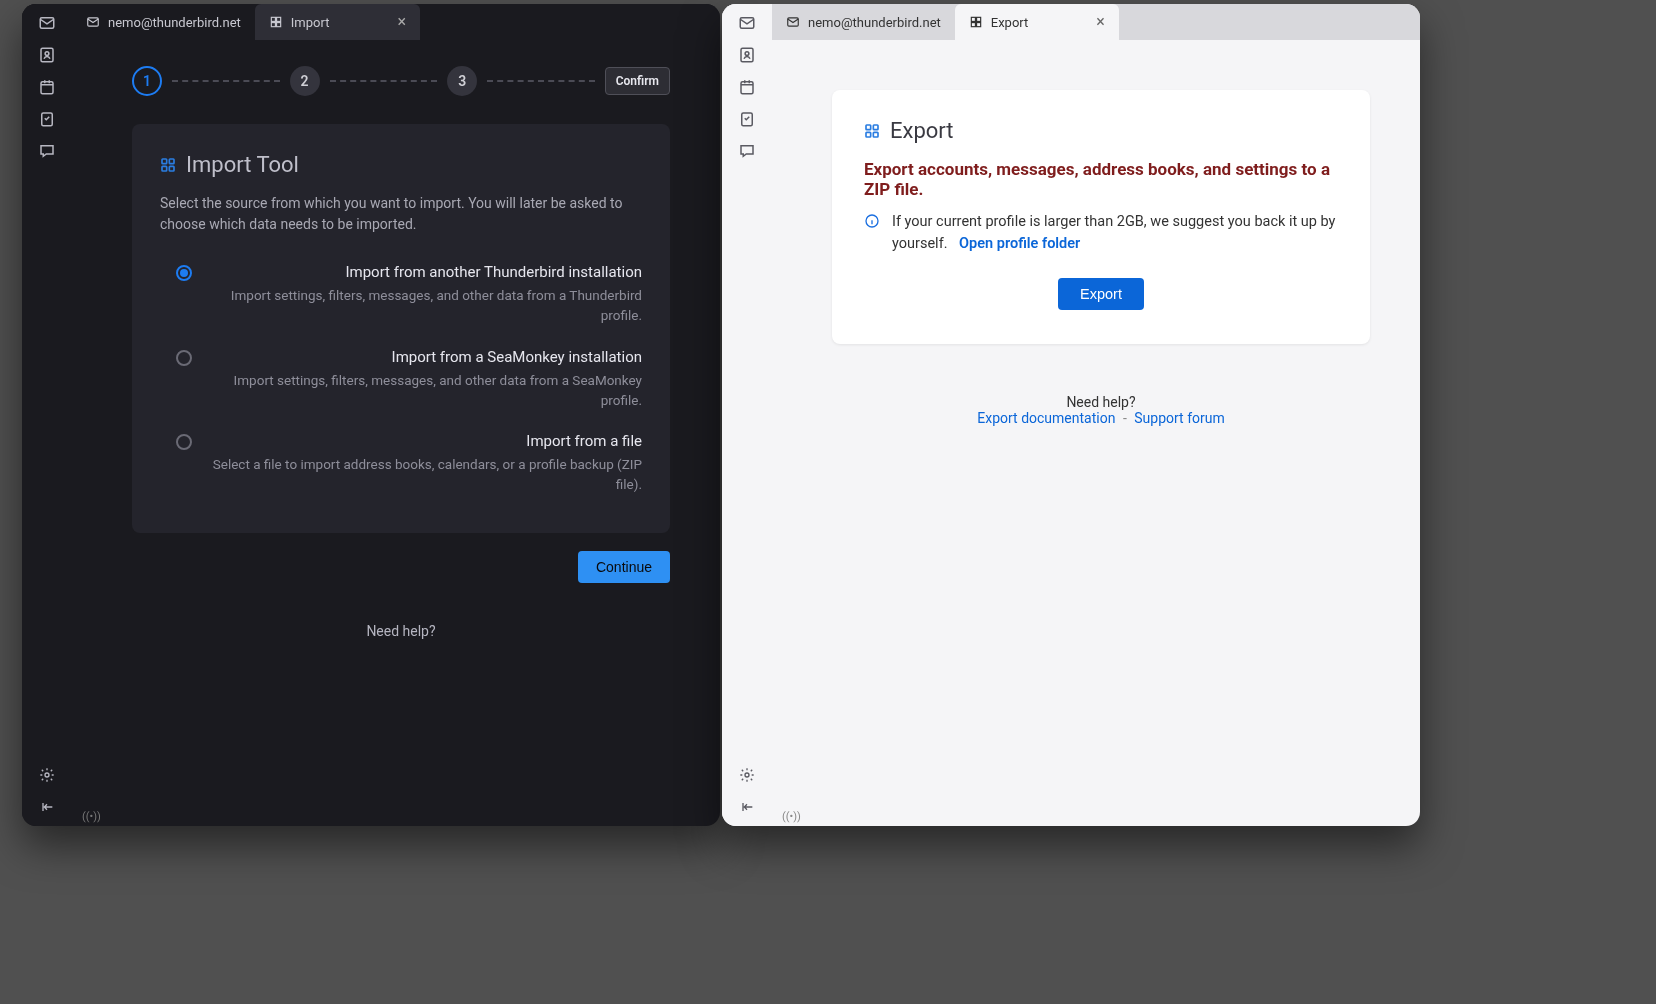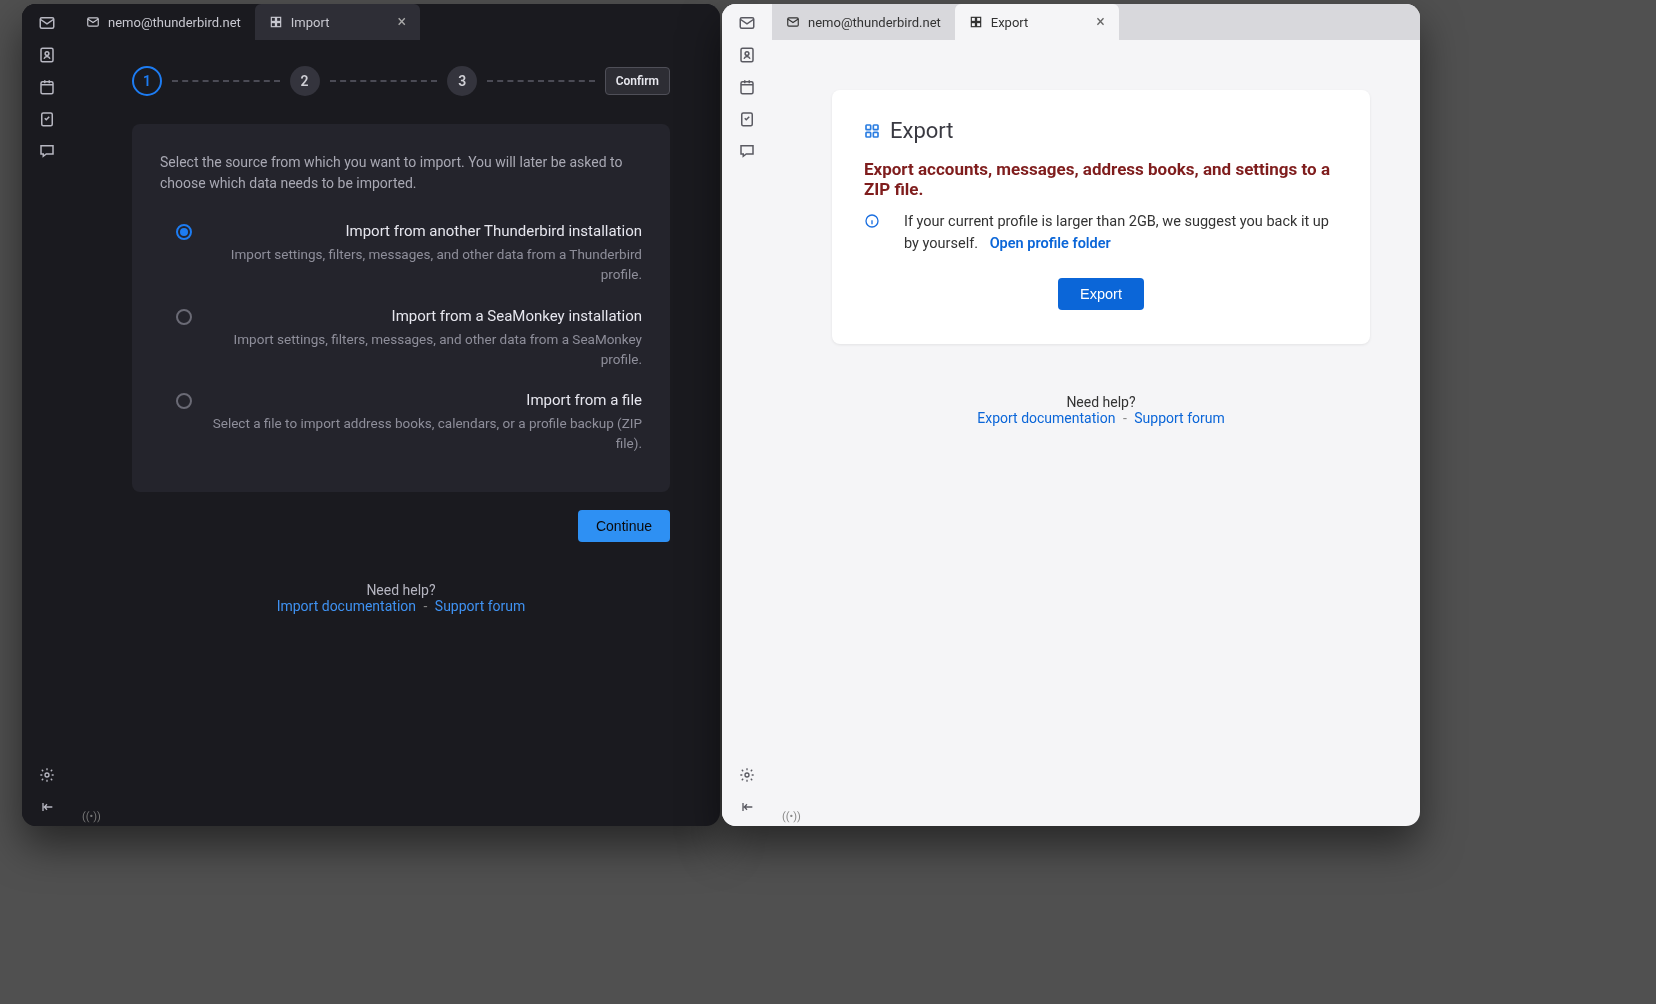--- a/index.html
+++ b/index.html
@@ -56,21 +56,21 @@
   .light .tab.active { background:#f5f5f7; border-top-left-radius:6px; border-top-right-radius:6px;}
   .light .tab .close { margin-left:60px; color:#666; font-size:16px; line-height:1;}
   .light .sidebar { position:absolute; left:0; top:0; bottom:0; width:50px; background:#f5f5f7; display:flex; flex-direction:column; align-items:center; padding-top:10px; gap:14px;}
   .light .sidebar .sicn { width:18px; height:18px; color:#5a5a62; display:flex; align-items:center; justify-content:center;}
   .light .sidebar .bottom { margin-top:auto; margin-bottom:10px; display:flex; flex-direction:column; gap:14px; align-items:center;}
   .light .content { position:absolute; left:50px; right:0; top:36px; bottom:20px; overflow:auto; padding:50px 50px 20px 60px;}
 
   .card-light { background:#fff; border-radius:8px; padding:28px 32px 34px 32px; box-shadow:0 1px 3px rgba(0,0,0,.08);}
   .light .cardtitle { color:#3a3a42;}
   .light .cardsub { color:#7f1d1d; font-weight:700; font-size:17px;}
-  .notice { display:flex; gap:24px; font-size:14.5px; color:#333; line-height:1.55; margin-top:12px;}
+  .notice { display:flex; gap:12px; font-size:14.5px; color:#333; line-height:1.55; margin-top:12px;}
   .notice .infoicon { width:16px; height:16px; color:#1b6fe0; flex-shrink:0; margin-top:2px;}
   .notice a { color:#0b66d8; font-weight:600; text-decoration:none; margin-left:8px;}
   .btnrow-light { display:flex; justify-content:center; margin-top:22px;}
   .btn-primary-light { background:#0b66d8; color:#fff; padding:8px 22px; border-radius:4px; font-size:14.5px; font-weight:500; border:none;}
   .light .helpblock { color:#333; margin-top:50px;}
   .light .helpblock a { color:#0b66d8;}
 
   svg { display:block; }
 </style>
 </head>
@@ -154,20 +154,31 @@
       <div class="step active">1</div>
       <div class="stepline"></div>
       <div class="step">2</div>
       <div class="stepline"></div>
       <div class="step">3</div>
       <div class="stepline"></div>
       <div class="stepconfirm">Confirm</div>
     </div>
 
     <div class="card-dark">
+      <div class="card-title-row">
+        <span class="squares-icon">
+              <svg viewBox="0 0 24 24" width="16" height="16" fill="none" stroke="currentColor" stroke-width="2.5">
+                <rect x="3" y="3" width="7" height="7" rx="1"></rect>
+                <rect x="14" y="3" width="7" height="7" rx="1"></rect>
+                <rect x="3" y="14" width="7" height="7" rx="1"></rect>
+                <rect x="14" y="14" width="7" height="7" rx="1"></rect>
+              </svg>
+            </span>
+        <span class="cardtitle">Import Tool</span>
+      </div>
       <div class="carddesc">Select the source from which you want to import. You will later be asked to choose which data needs to be imported.</div>
 
       <div class="radio-row">
         <span class="radio checked"></span>
         <div>
           <div class="optlabel">Import from another Thunderbird installation</div>
           <div class="optdesc">Import settings, filters, messages, and other data from a Thunderbird profile.</div>
         </div>
       </div>
       <div class="radio-row">
@@ -185,25 +196,20 @@
         </div>
       </div>
     </div>
 
     <div class="btnrow-dark">
       <button class="btn-primary-dark">Continue</button>
     </div>
 
     <div class="helpblock">
       <div>Need help?</div>
-      <div>
-        <a href="#">Import documentation</a>
-        <span class="helpsep">-</span>
-        <a href="#">Support forum</a>
-      </div>
     </div>
   </div>
   <div class="statusbar">
         <span>((•))</span>
       </div>
 </div>
 
 <div class="window light">
   <div class="sidebar">
     <span class="sicn">

